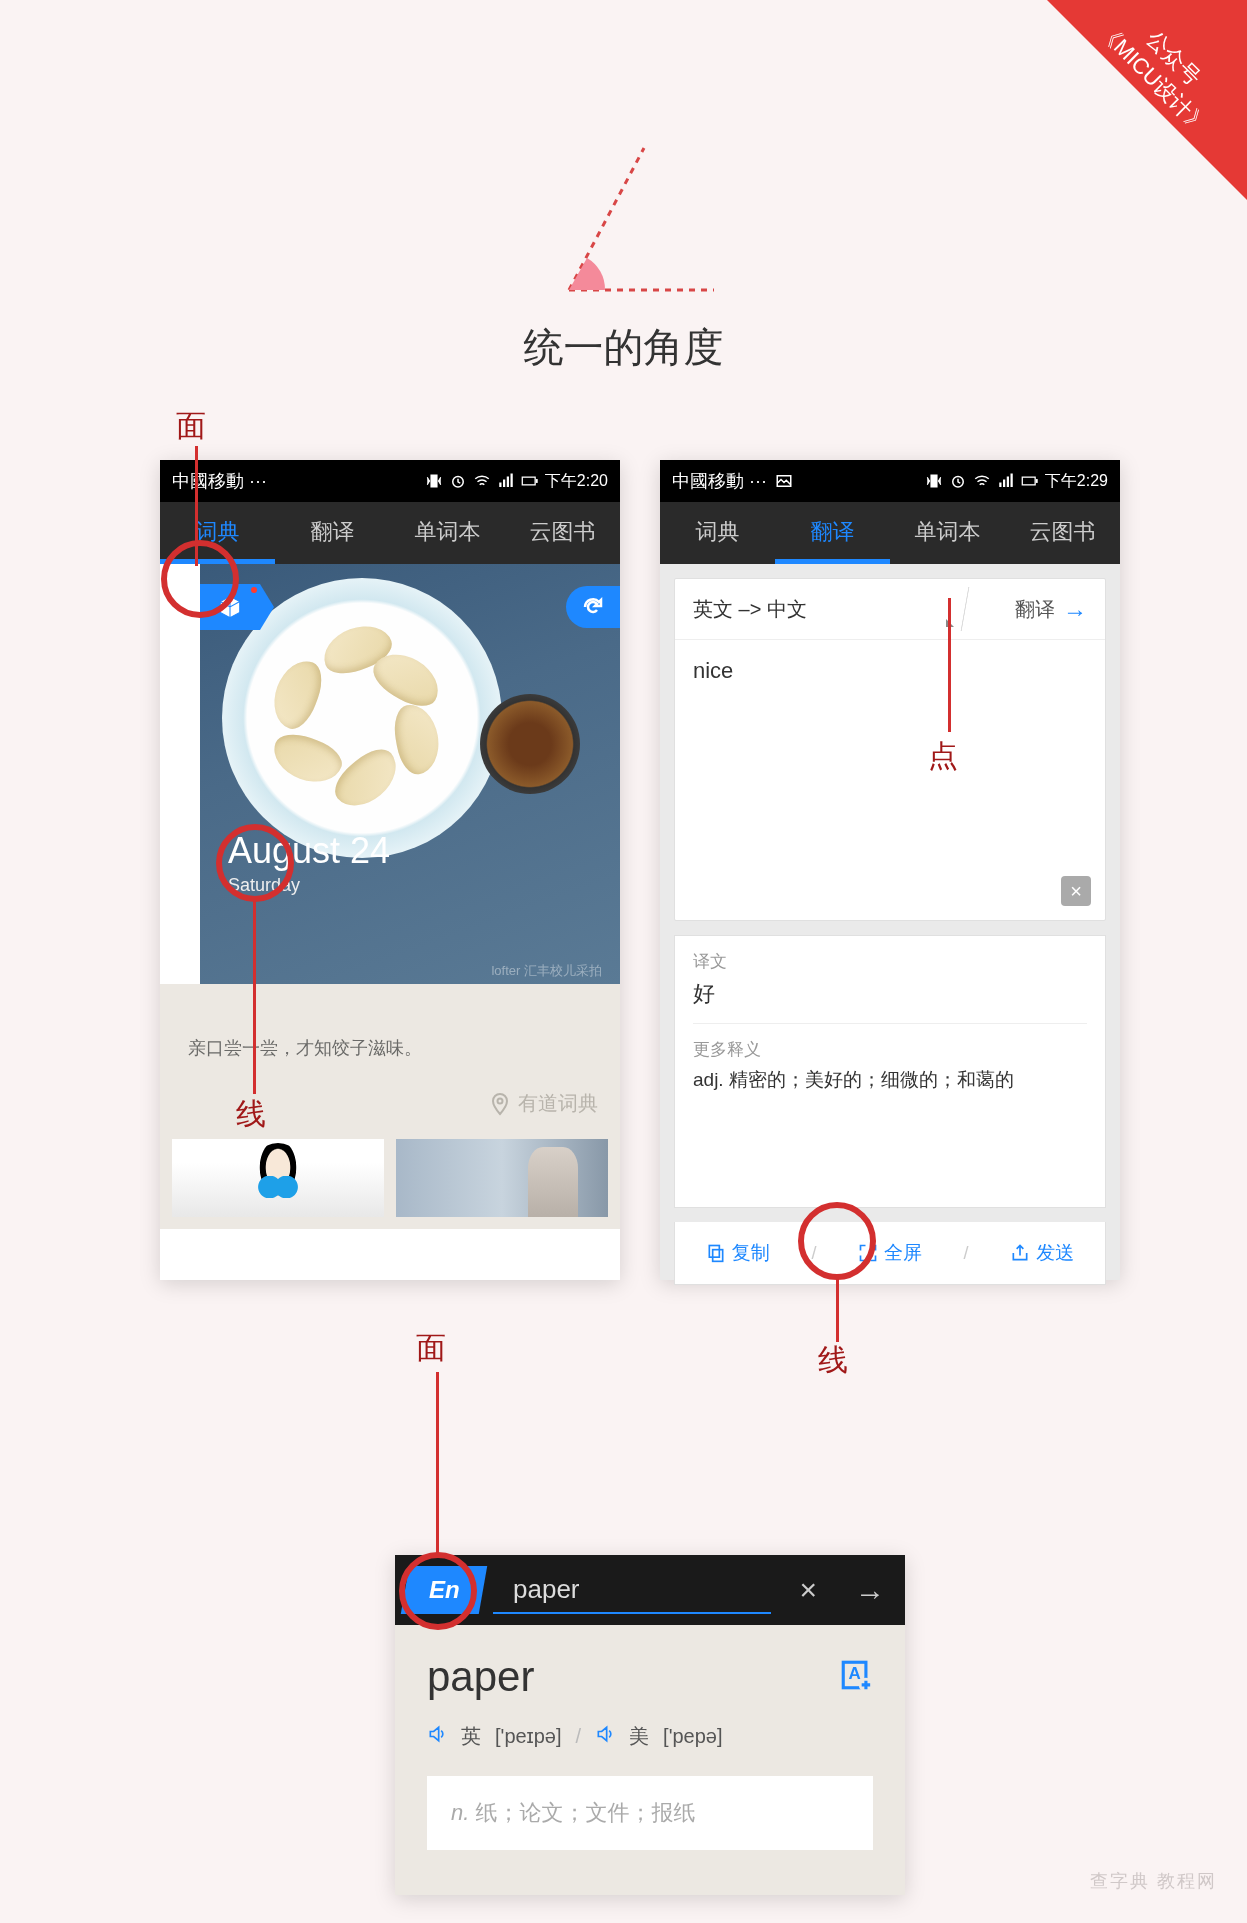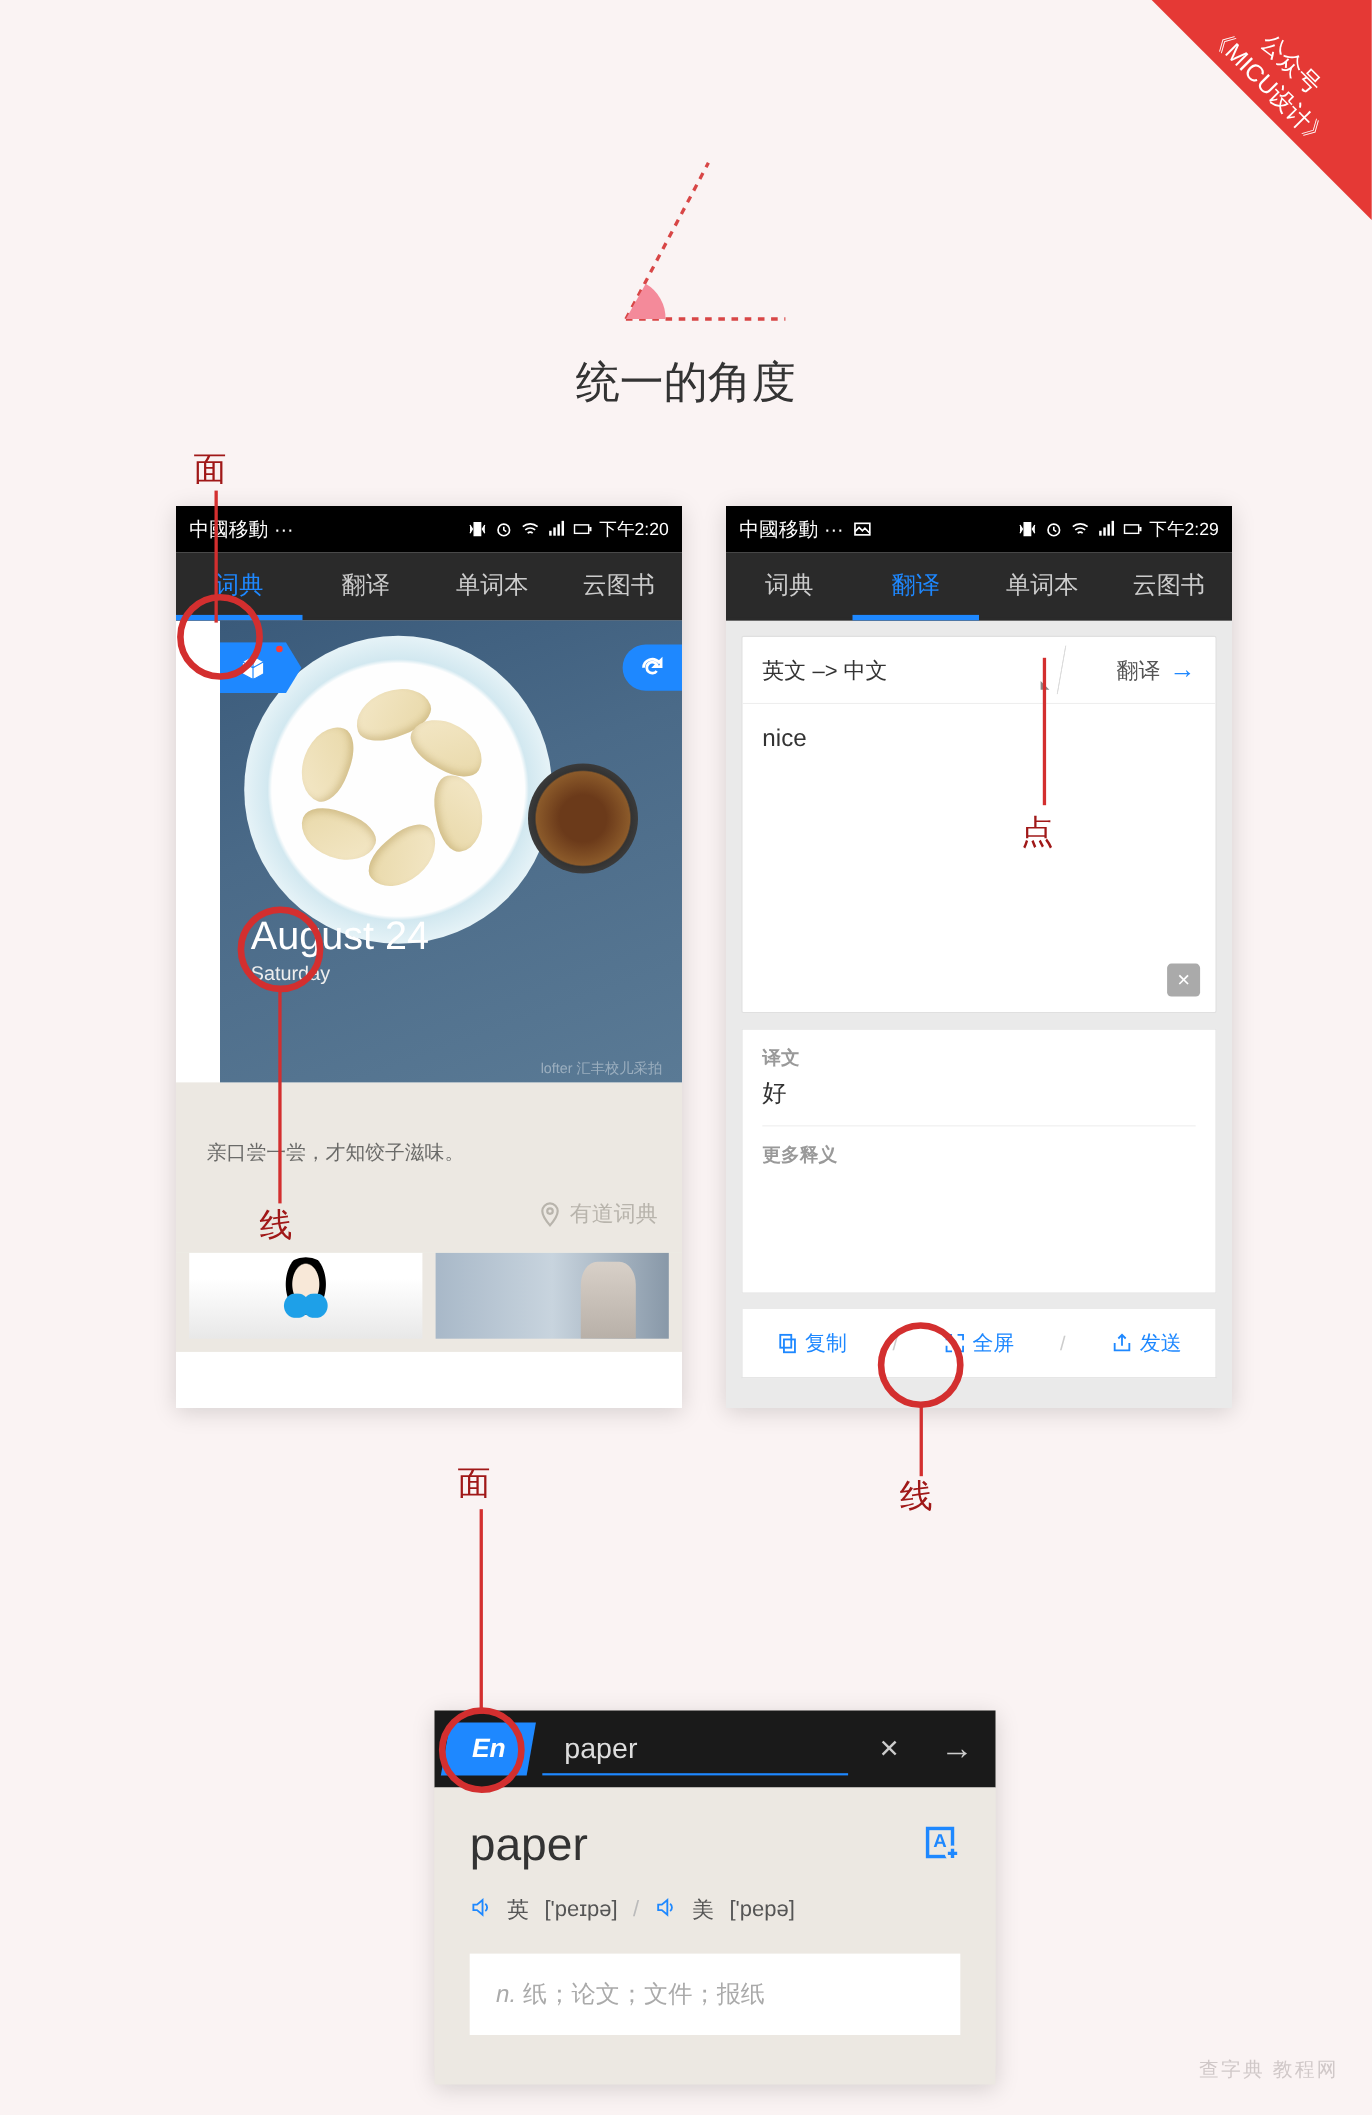--- a/index.html
+++ b/index.html
@@ -190,21 +190,21 @@
 .trans-go { color:#555; font-size:20px; padding-right:8px;}
 .trans-arrow { color:#1e88ff; font-size:24px; font-weight:bold;}
 .diag-sep { position:absolute; left:65%; top:8px; bottom:8px; width:20px;}
 .diag-sep::before{content:"";position:absolute;inset:0;background:linear-gradient(100deg,transparent 47%,#ddd 49%,#ddd 51%,transparent 53%);}
 .diag-tri { position:absolute; left:63%; top:40px; width:0;height:0;border-style:solid;border-width:8px 0 0 8px;border-color:transparent transparent transparent #888;}
 .trans-body { padding:18px; font-size:22px; color:#333; min-height:280px; position:relative;}
 .close-x { position:absolute; right:14px; bottom:14px; width:30px;height:30px;background:#aaa;border-radius:4px;color:#fff;display:flex;align-items:center;justify-content:center;font-size:20px;}
 
 .result-card { margin:0 14px 14px; background:#fff; border:1px solid #e0e0e0;}
 .result-sec { padding:14px 18px;}
-.result-label { color:#999; font-size:17px;font-weight:bold;}
+.result-label { color:#999; font-size:17px;}
 .result-val { color:#333; font-size:22px; margin-top:6px;}
 .result-sep { height:1px; background:#eee; margin:0 18px;}
 .more-def { color:#333; font-size:19px; margin-top:6px;}
 
 .action-bar { display:flex; align-items:center; justify-content:space-around; padding:18px 10px; background:#fff; margin:0 14px 14px; border:1px solid #e0e0e0; border-top:none;}
 .action-item { color:#1e88ff; font-size:19px; display:flex;align-items:center;gap:6px;}
 .action-sep { color:#ccc; font-size:18px;}
 
 
 .p3-search { height:70px; background:#1a1a1a; display:flex; align-items:center;}
@@ -398,20 +398,21 @@
     </div>
   </div>
   <div class="result-card">
     <div class="result-sec">
       <div class="result-label">译文</div>
       <div class="result-val">好</div>
     </div>
     <div class="result-sep"></div>
     <div class="result-sec">
       <div class="result-label">更多释义</div>
+      <div class="more-def">adj. 精密的；美好的；细微的；和蔼的</div>
     </div>
     <div style="height:100px;"></div>
   </div>
   <div class="action-bar">
     <div class="action-item">
       <svg width="20" height="20" viewBox="0 0 24 24">
           <rect x="8" y="8" width="12" height="14" fill="none" stroke="#1e88ff" stroke-width="2"></rect>
           <rect x="4" y="3" width="12" height="14" fill="none" stroke="#1e88ff" stroke-width="2"></rect>
         </svg>
       <span>复制</span>

